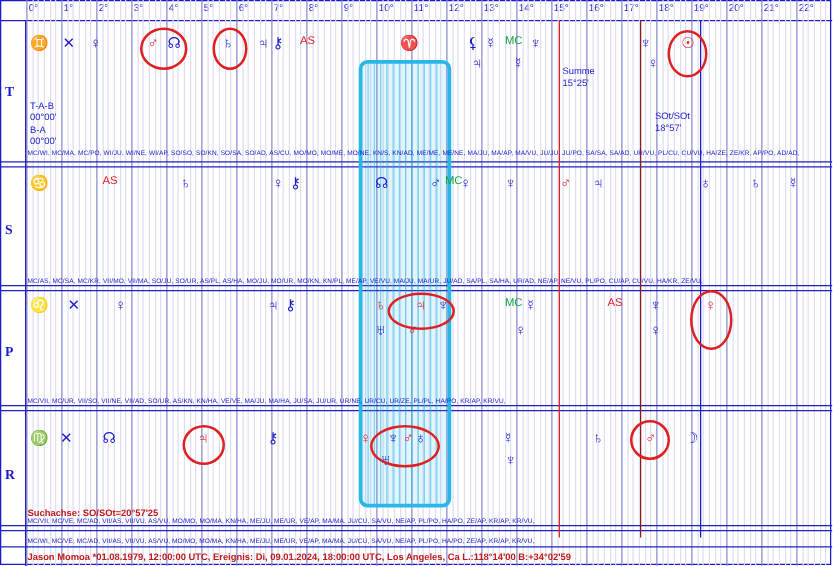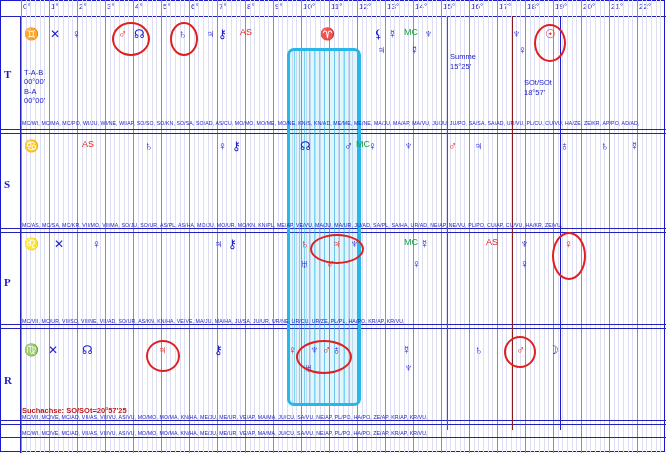--- a/index.html
+++ b/index.html
@@ -260,29 +260,30 @@
   <div class="bandlabel" style="top:178px">S</div>
   <div class="bandlabel" style="top:276px">P</div>
   <div class="bandlabel" style="top:374px">R</div>
 
   <div class="abbr" style="top:120px">MC/WI, MC/MA, MC/PO, WI/JU, WI/NE, WI/AP, SO/SO, SO/KN, SO/SA, SO/AD, AS/CU, MO/MO, MO/ME, MO/NE, KN/S, KN/AD, ME/ME, ME/NE, MA/JU, MA/AP, MA/VU, JU/JU, JU/PO, SA/SA, SA/AD, UR/VU, PL/CU, CU/VU, HA/ZE, ZE/KR, AP/PO, AD/AD,</div>
   <div class="abbr" style="top:222px">MC/AS, MC/SA, MC/KR, VII/MO, VII/MA, SO/JU, SO/UR, AS/PL, AS/HA, MO/JU, MO/UR, MO/KN, KN/PL, ME/AP, VE/VU, MA/JU, MA/UR, JU/AD, SA/PL, SA/HA, UR/AD, NE/AP, NE/VU, PL/PO, CU/AP, CU/VU, HA/KR, ZE/VU,</div>
   <div class="abbr" style="top:318px">MC/VII, MC/UR, VII/SO, VII/NE, VII/AD, SO/UR, AS/KN, KN/HA, VE/VE, MA/JU, MA/HA, JU/SA, JU/UR, UR/NE, UR/CU, UR/ZE, PL/PL, HA/PO, KR/AP, KR/VU,</div>
   <div class="abbr" style="top:414px">MC/VII, MC/VE, MC/AD, VII/AS, VII/VU, AS/VU, MO/MO, MO/MA, KN/HA, ME/JU, ME/UR, VE/AP, MA/MA, JU/CU, SA/VU, NE/AP, PL/PO, HA/PO, ZE/AP, KR/AP, KR/VU,</div>
   <div class="abbr" style="top:430px">MC/WI, MC/VE, MC/AD, VII/AS, VII/VU, AS/VU, MO/MO, MO/MA, KN/HA, ME/JU, ME/UR, VE/AP, MA/MA, JU/CU, SA/VU, NE/AP, PL/PO, HA/PO, ZE/AP, KR/AP, KR/VU,</div>
 
-  <div class="ann" style="left:24px;top:68px">T-A-B
+  <div class="ann" style="left:24px;top:80px">T-A-B
 00°00'
 B-A
 00°00'</div>
   <div class="sumtxt" style="left:450px;top:52px">Summe
 15°25'</div>
-  <div class="sumtxt" style="left:524px;top:78px">SOt/SOt
+  <div class="sumtxt" style="left:524px;top:88px">SOt/SOt
 18°57'</div>
   <div class="footred" style="top:406px">Suchachse: SO/SOt=20°57'25</div>
+  <div class="footred" style="top:441px">Jason Momoa  *01.08.1979, 12:00:00 UTC, Ereignis: Di, 09.01.2024, 18:00:00 UTC, Los Angeles, Ca L.:118°14'00 B:+34°02'59</div>
 
   <div id="glyphs">
       <div class="glyph" style="left: 24px; top: 28px;">♊</div>
       <div class="glyph" style="left: 50px; top: 28px;">✕</div>
       <div class="glyph" style="left: 72px; top: 28px;">♀</div>
       <div class="glyph red" style="left: 118px; top: 28px;">♂</div>
       <div class="glyph" style="left: 134px; top: 28px;">☊</div>
       <div class="glyph" style="left: 178px; top: 28px;">♄</div>
       <div class="glyph" style="left: 206px; top: 28px;">♃</div>
       <div class="glyph" style="left: 218px; top: 28px;">⚷</div>

